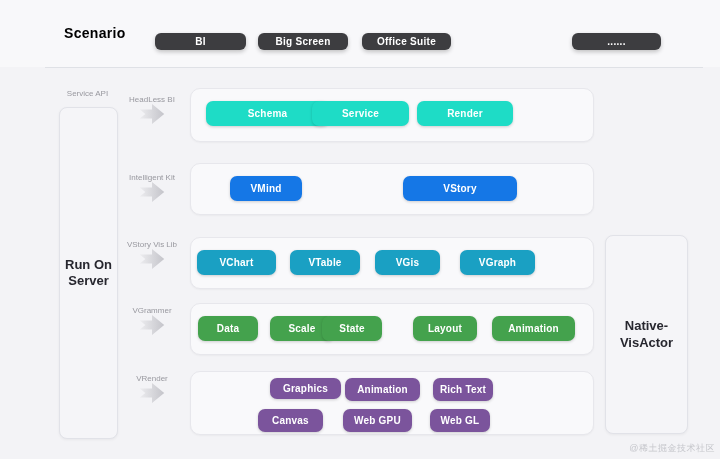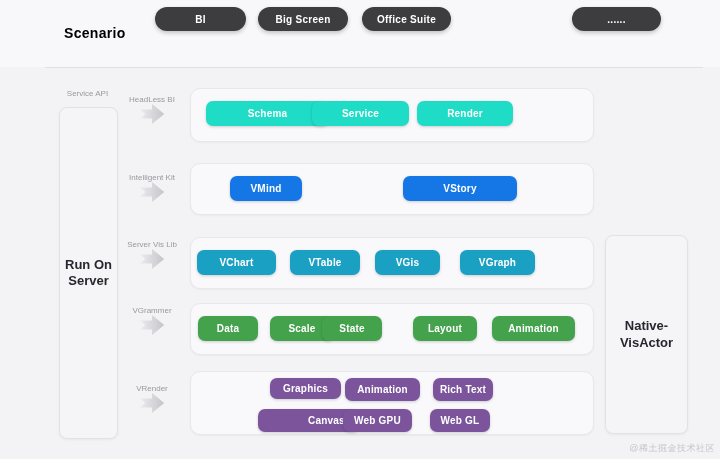--- a/index.html
+++ b/index.html
@@ -10,21 +10,21 @@
     -webkit-font-smoothing:antialiased;
   }
   #header-band{position:absolute;left:0;top:0;width:720px;height:67px;background:#f8f8fa;}
   #header-divider{position:absolute;left:45px;top:67px;width:658px;height:1px;background:#dfe1e6;}
 
   .scenario-label{
     position:absolute;left:64px;top:25px;
     font-size:14px;font-weight:bold;color:#000000;letter-spacing:.3px;
   }
   .chip{
-    position:absolute;top:7px;height:24px;border-radius:12px;
+    position:absolute;top:33px;height:17px;border-radius:6px;
     background:#3d3d40;color:#ffffff;
     display:flex;align-items:center;justify-content:center;
     font-size:10px;font-weight:bold;letter-spacing:.3px;
     box-shadow:0 2px 4px rgba(0,0,0,.22);white-space:nowrap;
   }
   .chip-bi{left:155px;width:91px;}
   .chip-bigscreen{left:258px;width:90px;}
   .chip-office{left:362px;width:89px;}
   .chip-datavideo{left:460px;width:94px;}
   .chip-dots{left:572px;width:89px;}
@@ -45,21 +45,21 @@
 
   .stage{
     position:absolute;left:120px;width:64px;
     display:flex;flex-direction:column;align-items:center;gap:0;
   }
   .stage .stage-label{font-size:8px;color:#98989f;white-space:nowrap;}
   .stage-1{top:95px;}
   .stage-2{top:173px;}
   .stage-3{top:240px;}
   .stage-4{top:306px;}
-  .stage-5{top:374px;margin-top:10px;}
+  .stage-5{top:374px;}
 
   .layer-box{
     position:absolute;left:190px;width:402px;
     background:#f9f9fb;border:1px solid #e7e7ec;border-radius:10px;
     box-shadow:0 1px 2px rgba(0,0,0,.04);
   }
   .layer-1{top:88px;height:52px;}
   .layer-2{top:163px;height:50px;}
   .layer-3{top:237px;height:50px;}
   .layer-4{top:303px;height:50px;}
@@ -92,21 +92,21 @@
   
   .n-data{left:198px;top:316px;width:60px;}
   .n-scale{left:270px;top:316px;width:64px;}
   .n-state{left:322px;top:316px;width:60px;}
   .n-layout{left:413px;top:316px;width:64px;}
   .n-animation4{left:492px;top:316px;width:83px;}
   
   .n-graphics{left:270px;top:378px;width:71px;height:21px;}
   .n-animation5{left:345px;top:378px;width:75px;height:23px;}
   .n-richtext{left:433px;top:378px;width:60px;height:23px;}
-  .n-canvas{left:258px;top:409px;width:65px;height:23px;padding-left:36px;}
+  .n-canvas{left:258px;top:409px;width:65px;height:23px;}
   .n-webgpu{left:343px;top:409px;width:69px;height:23px;}
   .n-webgl{left:430px;top:409px;width:60px;height:23px;}
 
   .arrow-svg{display:block;}
 
   #watermark{
     position:absolute;right:5px;bottom:4px;
     font-size:9px;color:#c6c7cc;letter-spacing:.5px;
   }
 </style>
@@ -147,21 +147,21 @@
       <polygon points="0,5 11,5 11,0 22,9 11,18 11,13 0,13 5,9" fill="url(#ag)"></polygon>
     </svg>
   </div>
   <div class="stage stage-2">
     <span class="stage-label">Intelligent Kit</span>
     <svg class="arrow-svg" width="32" height="20" viewBox="0 0 22 18">
       <polygon points="0,5 11,5 11,0 22,9 11,18 11,13 0,13 5,9" fill="url(#ag)"></polygon>
     </svg>
   </div>
   <div class="stage stage-3">
-    <span class="stage-label">Server Vis Lib</span>
+    <span class="stage-label">VStory Vis Lib</span>
     <svg class="arrow-svg" width="32" height="20" viewBox="0 0 22 18">
       <polygon points="0,5 11,5 11,0 22,9 11,18 11,13 0,13 5,9" fill="url(#ag)"></polygon>
     </svg>
   </div>
   <div class="stage stage-4">
     <span class="stage-label">VGrammer</span>
     <svg class="arrow-svg" width="32" height="20" viewBox="0 0 22 18">
       <polygon points="0,5 11,5 11,0 22,9 11,18 11,13 0,13 5,9" fill="url(#ag)"></polygon>
     </svg>
   </div>

